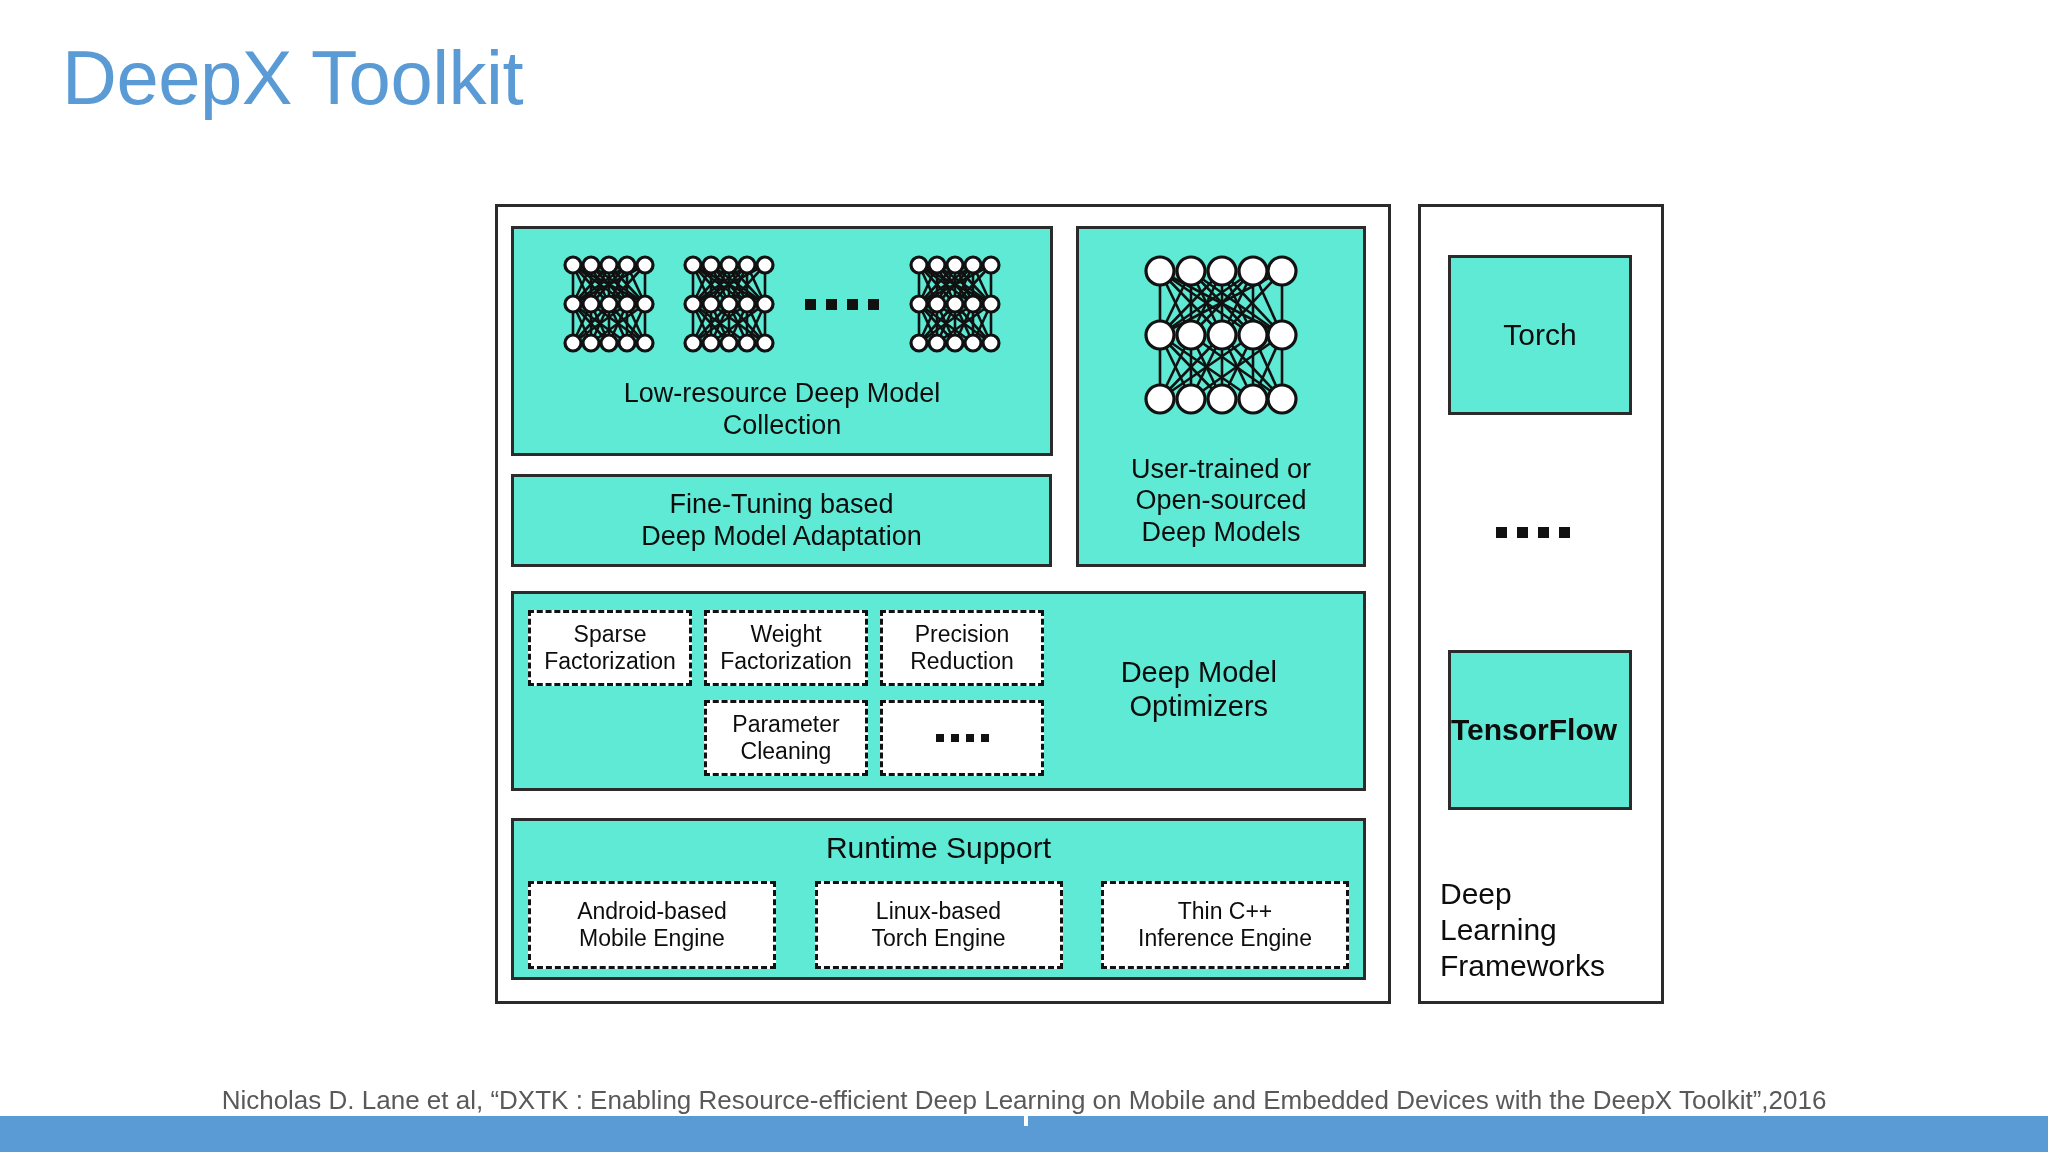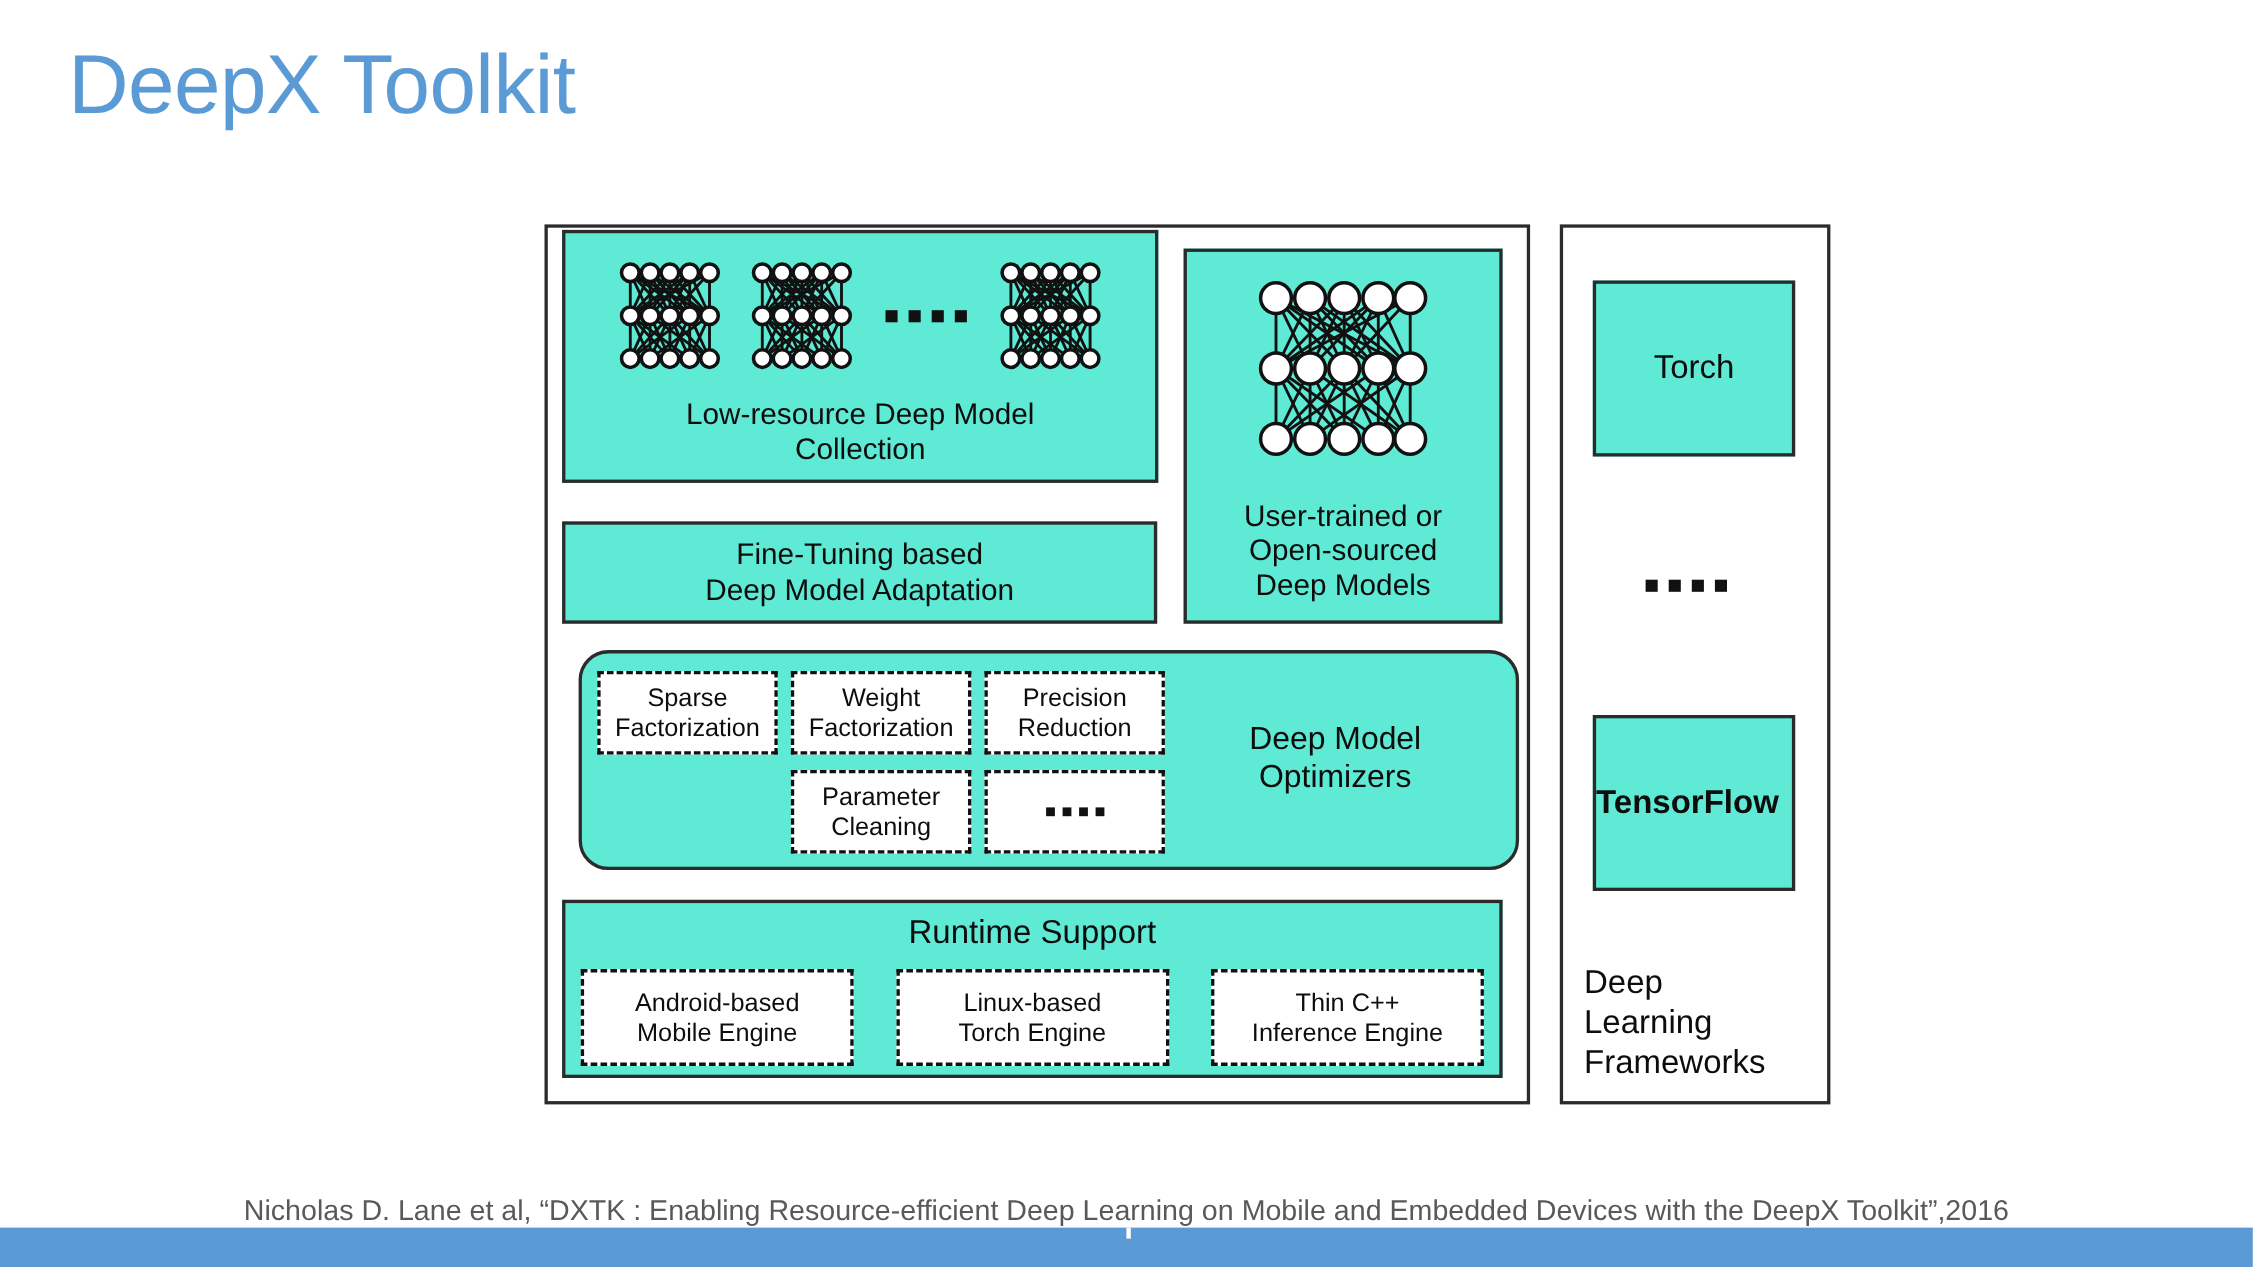--- a/index.html
+++ b/index.html
@@ -72,21 +72,21 @@
   #main-frame {
     left: 495px;
     top: 204px;
     width: 896px;
     height: 800px;
   }
 
   
   #lowres-box {
     left: 511px;
-    top: 209px;
+    top: 226px;
     width: 542px;
     height: 230px;
   }
   #lowres-label {
     position: absolute;
     left: 0;
     right: 0;
     bottom: 12px;
     font-size: 27px;
   }
@@ -130,25 +130,24 @@
   #usermodels-label {
     position: absolute;
     left: 0;
     right: 0;
     bottom: 16px;
     font-size: 27px;
   }
 
   
   #optimizers-box {
-    left: 526px;
+    left: 511px;
     top: 591px;
     width: 855px;
     height: 200px;
-    border-radius: 27px;
   }
   #opt-grid {
     position: absolute;
     left: 14px;
     top: 16px;
     width: 520px;
     height: 168px;
   }
   .opt-cell {
     font-size: 23px;

